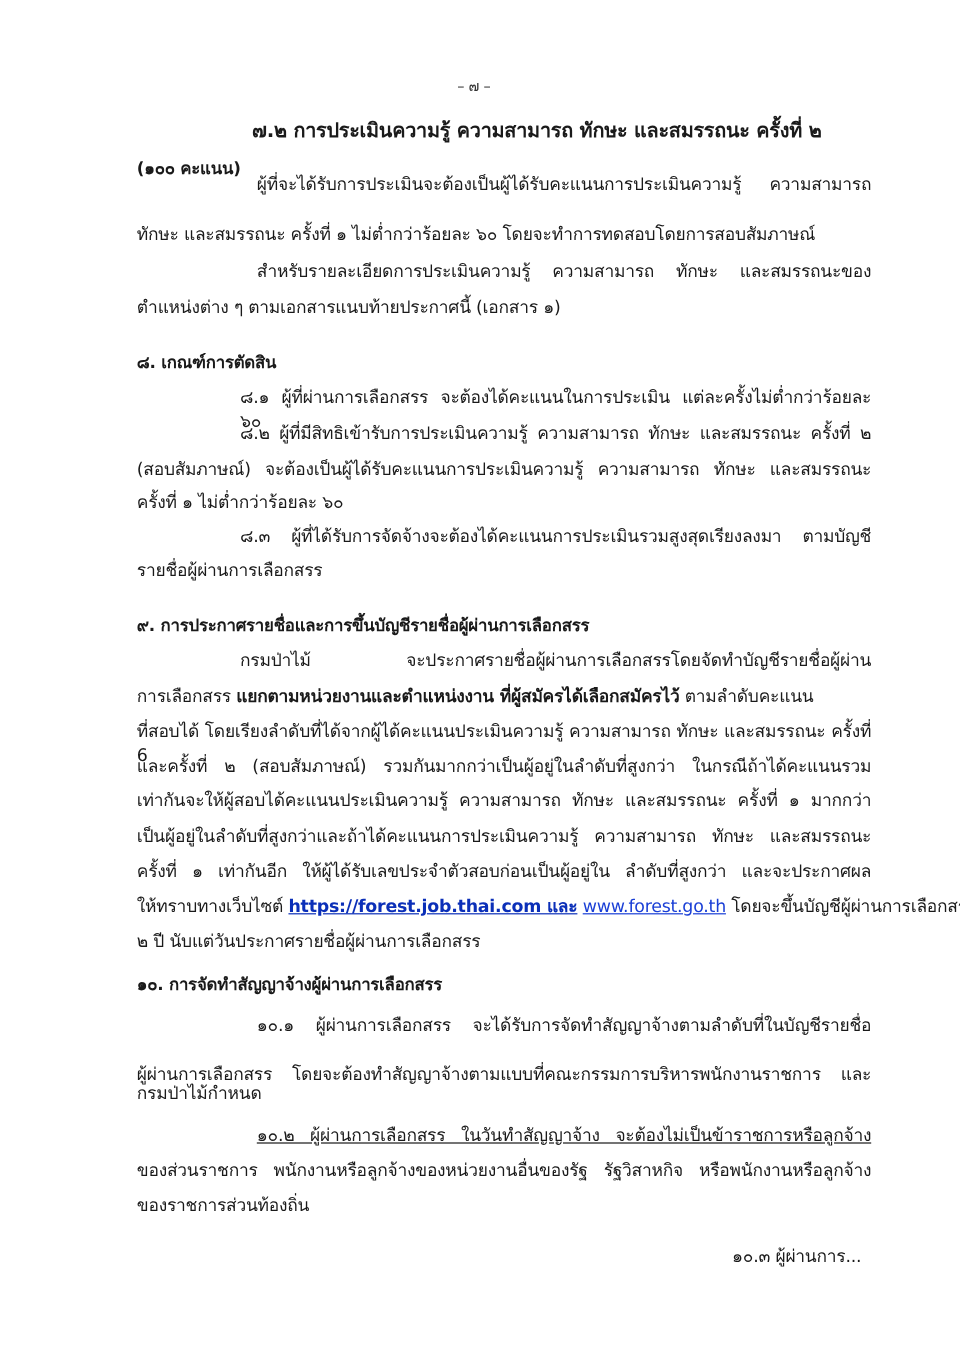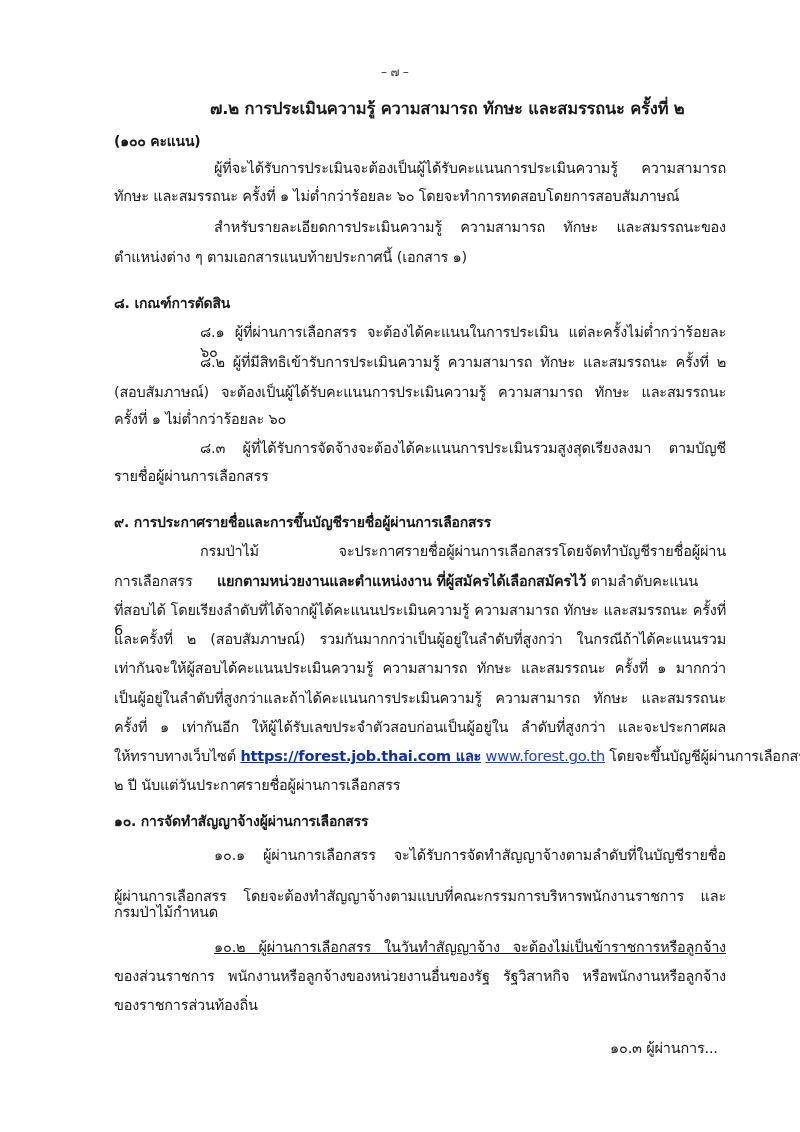--- a/index.html
+++ b/index.html
@@ -6,38 +6,38 @@
   body {
     width: 800px; height: 1132px; position: relative; overflow: hidden;
     font-family: "DejaVu Sans", "Liberation Sans", sans-serif;
     color: #1a1a1a;
   }
   .page { position: absolute; left: 0; top: 0; width: 800px; height: 1132px; }
   .line {
     position: absolute; white-space: nowrap; font-size: 14.5px; line-height: 20px;
     letter-spacing: -0.2px;
   }
-  .bold { font-weight: bold; margin-left: 20px; }
+  .bold { font-weight: bold; }
   .pagenum { font-size: 12px; color: #333; }
   .title { font-size: 16.5px; font-weight: bold; }
   .head { font-size: 14px; font-weight: bold; }
   a.link { color: #1a3fd6; text-decoration: underline; text-align: right; }
   a.link.b { font-weight: bold; color: #0b2fb8; }
   .just { text-align: justify; text-align-last: justify; white-space: normal; }
 </style>
 </head>
 <body>
 
 <div class="page">
 
   <div class="line pagenum" style="left:381px; top:62px;">– ๗ –</div>
 
   <div class="line title" style="left:210px; top:99px;">๗.๒ การประเมินความรู้ ความสามารถ ทักษะ และสมรรถนะ ครั้งที่ ๒</div>
   <div class="line head" style="left:114px; top:131px;">(๑๐๐ คะแนน)</div>
-  <div class="line just" style="left:214px; width:512px; top:158px;">ผู้ที่จะได้รับการประเมินจะต้องเป็นผู้ได้รับคะแนนการประเมินความรู้ ความสามารถ</div>
+  <div class="line just" style="left:214px; width:512px; top:144px;">ผู้ที่จะได้รับการประเมินจะต้องเป็นผู้ได้รับคะแนนการประเมินความรู้ ความสามารถ</div>
   <div class="line" style="left:114px; top:186px;">ทักษะ และสมรรถนะ ครั้งที่ ๑ ไม่ต่ำกว่าร้อยละ ๖๐ โดยจะทำการทดสอบโดยการสอบสัมภาษณ์</div>
   <div class="line just" style="left:214px; width:512px; top:217px;">สำหรับรายละเอียดการประเมินความรู้ ความสามารถ ทักษะ และสมรรถนะของ</div>
   <div class="line" style="left:114px; top:247px;">ตำแหน่งต่าง ๆ ตามเอกสารแนบท้ายประกาศนี้  (เอกสาร ๑)</div>
 
   <div class="line head" style="left:114px; top:293px;text-align:right;">๘. เกณฑ์การตัดสิน</div>
   <div class="line just" style="left:200px; width:526px; top:322px;">๘.๑ ผู้ที่ผ่านการเลือกสรร จะต้องได้คะแนนในการประเมิน แต่ละครั้งไม่ต่ำกว่าร้อยละ ๖๐</div>
   <div class="line just" style="left:200px; width:526px; top:352px;">๘.๒ ผู้ที่มีสิทธิเข้ารับการประเมินความรู้ ความสามารถ ทักษะ และสมรรถนะ ครั้งที่ ๒</div>
   <div class="line just" style="left:114px; width:612px; top:382px;">(สอบสัมภาษณ์) จะต้องเป็นผู้ได้รับคะแนนการประเมินความรู้ ความสามารถ ทักษะ และสมรรถนะ</div>
   <div class="line" style="left:114px; top:409px;">ครั้งที่ ๑ ไม่ต่ำกว่าร้อยละ ๖๐</div>
   <div class="line just" style="left:200px; width:526px; top:438px;">๘.๓ ผู้ที่ได้รับการจัดจ้างจะต้องได้คะแนนการประเมินรวมสูงสุดเรียงลงมา ตามบัญชี</div>

